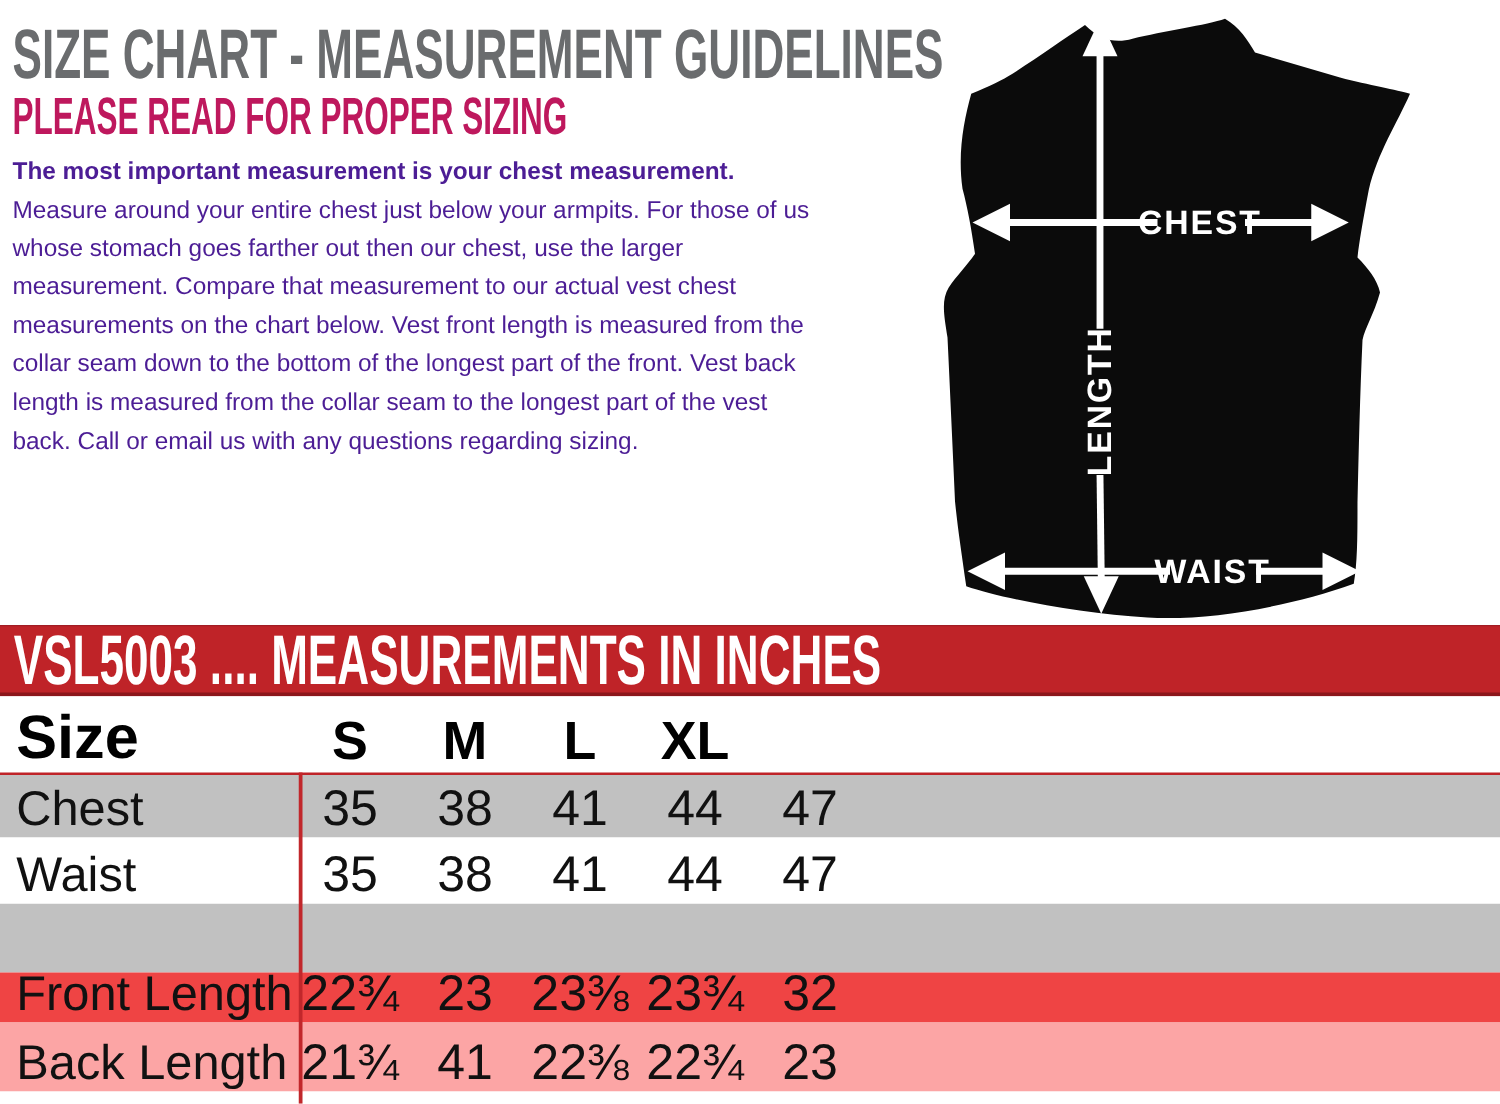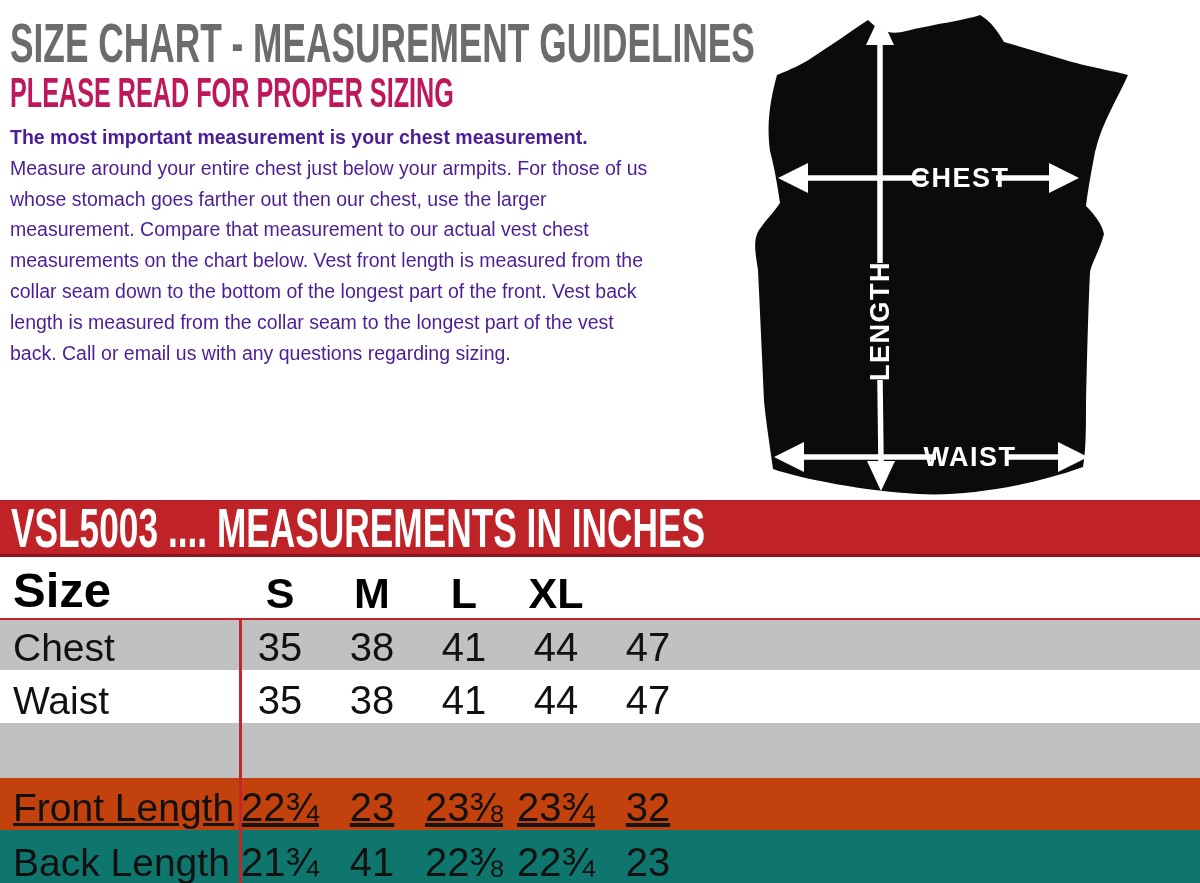--- a/index.html
+++ b/index.html
@@ -35,22 +35,22 @@
   .row .label{width:240px;padding-left:13px;box-sizing:border-box;font-size:39px;color:#111;}
   .cells{display:flex;margin-left:-6px;}
   .cell{width:92px;text-align:center;font-size:40px;color:#111;}
   .header-row{height:61px;background:#fff;}
   .header-row .label{font-size:49px;font-weight:bold;color:#000;}
   .header-row .cell{font-size:43px;font-weight:bold;color:#000;}
   .red-rule{height:2px;background:#bf2328;}
   .r-chest{height:50px;background:#c1c1c1;}
   .r-waist{height:53px;background:#ffffff;}
   .r-empty{height:55px;background:#c1c1c1;}
-  .r-front{height:52px;background:#c2410c;text-decoration:underline;}
-  .r-back{height:55px;background:#0f766e;}
+  .r-front{height:40px;background:#ef4444;}
+  .r-back{height:55px;background:#fca5a5;}
   .vline{position:absolute;left:239px;top:61px;width:3px;height:265px;background:#c1272b;}
 </style>
 </head>
 <body>
 
 <div class="title-block">
   <h1><span class="squish">SIZE CHART - MEASUREMENT GUIDELINES</span></h1>
   <h2><span class="squish">PLEASE READ FOR PROPER SIZING</span></h2>
 </div>
 

